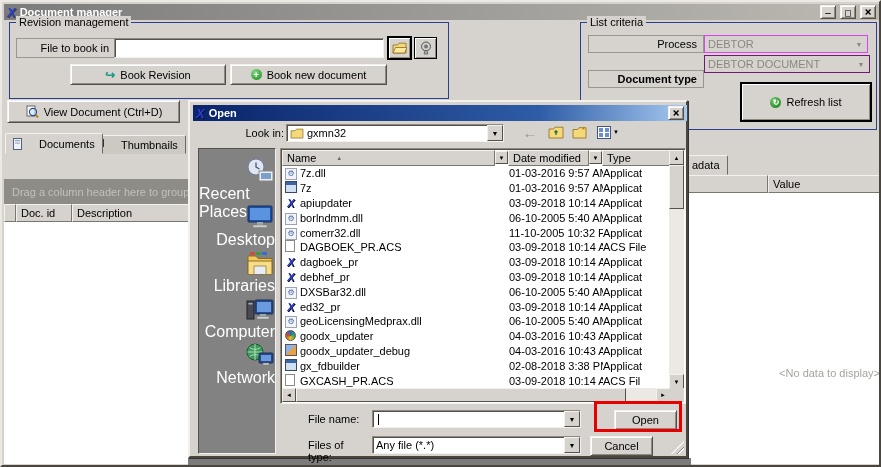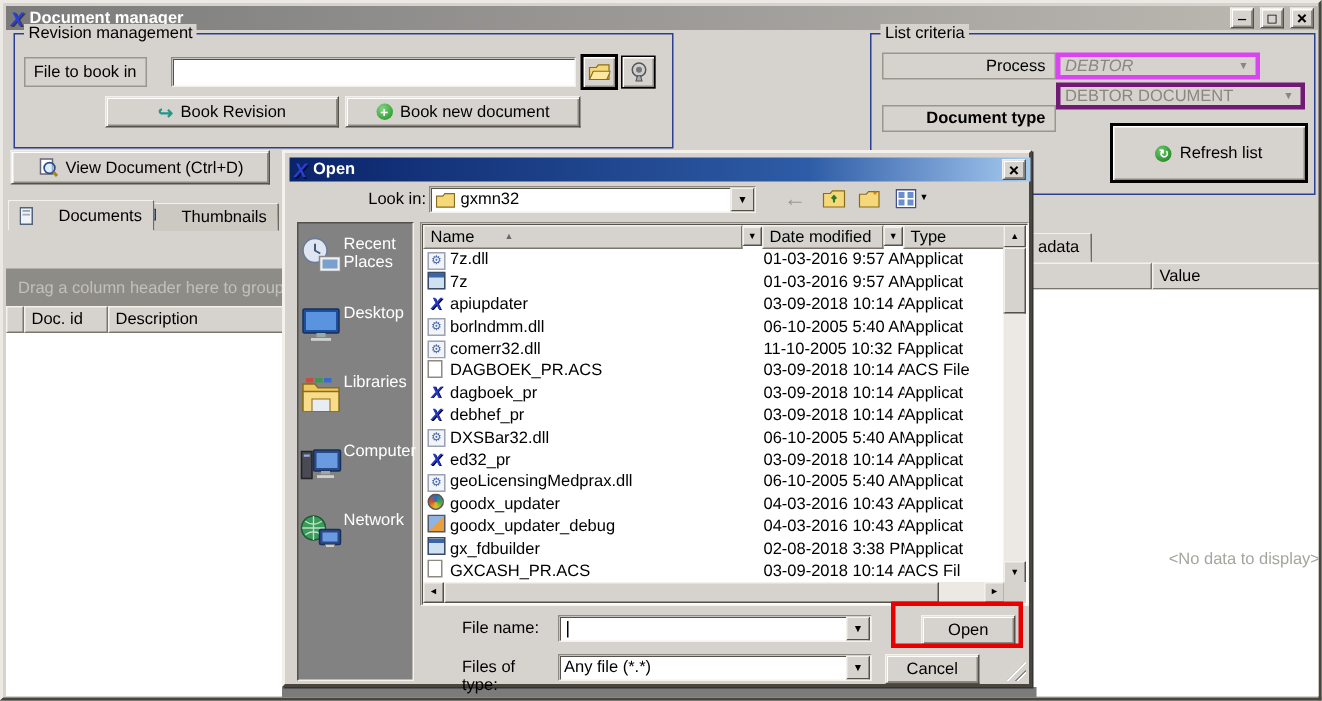--- a/index.html
+++ b/index.html
@@ -52,21 +52,21 @@
             border:2px solid; border-color:#f4f1ec #4a463e #4a463e #f4f1ec; box-shadow:1px 1px 0 #333; }
   .combo { display:flex; align-items:center; padding-left:3px; gap:3px; overflow:hidden; }
   .combo .cb-arrow { margin-left:auto; width:16px; align-self:stretch; display:flex; align-items:center; justify-content:center; font-size:7px;
                      background:#d6d3ce; border:1px solid; border-color:#f4f1ec #55514a #55514a #f4f1ec; }
   .combo-disabled { background:#d6d3ce; color:#8a8780; }
   .combo-disabled .cb-arrow { border:none; background:transparent; color:#8a8780; }
 
   .sidebar { left:8px; top:46px; width:78px; height:306px; background:#828282;
              border:1px solid; border-color:#55514a #f4f1ec #f4f1ec #55514a;
              display:flex; flex-direction:column; align-items:center; padding-top:8px; }
-  .place { width:100%; height:46px; display:flex; flex-direction:row; align-items:flex-start; justify-content:flex-start; color:#fff; font-size:11px; cursor:default; }
+  .place { width:100%; height:46px; display:flex; flex-direction:column; align-items:flex-end; justify-content:flex-start; color:#fff; font-size:16px; cursor:default; }
   .place svg { flex:0 0 auto; }
 
   .filelist { left:90px; top:46px; width:406px; height:256px; }
   .fl-rows { position:absolute; left:1px; top:17px; right:16px; bottom:15px; overflow:hidden; }
   .frow { display:grid; grid-template-columns:18px 209px 94px auto; align-items:center; height:14.8px; line-height:12px; white-space:nowrap; }
   .frow > span { overflow:hidden; }
   .fi { display:inline-flex; width:12px; height:12px; margin-left:3px; align-items:center; justify-content:center; }
   .fi-dll { background:#f2f4f8; border:1px solid #9aa2b4; font-size:8px; color:#4a6aa8; }
   .fi-dll::before { content:"⚙"; }
   .fi-app { background:#cfe0f0; border:1px solid #3a4a66; box-shadow:inset 0 3px 0 #3a66a8; }
@@ -98,21 +98,21 @@
   <div class="a titlebar tb-main">
     <span class="xlogo"></span>
     <span class="tb-title">Document manager</span>
     <span class="tb-btn raised g-min"></span>
     <span class="tb-btn raised g-max"></span>
     <span class="tb-btn raised g-cls"></span>
   </div>
 
   <div class="bluebox" style="left:7px; top:20px; width:440px; height:77px;">
     <span class="legend">Revision management</span>
-    <div class="a flat-cell" style="left:6px; top:15px; width:82px; height:20px;text-align:center;">File to book in</div>
+    <div class="a flat-cell" style="left:6px; top:15px; width:100px; height:20px;text-align:center;">File to book in</div>
     <div class="a sunken" style="left:104px; top:15px; width:270px; height:20px; padding:3px 3px 0;"></div>
     <div class="a raised btn defaultbtn" style="left:378px; top:14px; width:23px; height:22px;">
       <svg width="15" height="12" viewBox="0 0 15 12">
           <path d="M1 3 h4.5 l1.5 -1.8 H14 V11 H1 Z" fill="#f5d87a" stroke="#8a6d1a" stroke-width="0.8"></path>
           <path d="M1 11 L3.5 5.5 H15 L12.5 11 Z" fill="#ffe9a0" stroke="#8a6d1a" stroke-width="0.8"></path>
         </svg>
     </div>
     <div class="a raised btn" style="left:404px; top:14px; width:23px; height:22px; outline:1px solid #000; outline-offset:-1px;">
       <svg width="14" height="14" viewBox="0 0 14 14">
           <circle cx="7" cy="5.5" r="4.5" fill="#cfcfcf" stroke="#555"></circle>
@@ -126,26 +126,26 @@
     </div>
     <div class="a raised btn" style="left:220px; top:41px; width:157px; height:21px;">
       <span class="circ circ-plus">+</span>
       <span>Book new document</span>
     </div>
   </div>
 
   <div class="bluebox" style="left:578px; top:20px; width:297px; height:108px;">
     <span class="legend">List criteria</span>
     <div class="a flat-cell" style="left:7px; top:12px; width:116px; height:18px;">Process</div>
-    <div class="a combo combo-disabled" style="left:123px; top:12px; width:136px; height:18px; border:3px solid #d946ef;font-style:italic;">
+    <div class="a combo combo-disabled" style="left:123px; top:12px; width:164px; height:18px; border:1px solid #d946ef;">
       <span>DEBTOR</span>
       <span class="cb-arrow">▼</span>
     </div>
     <div class="a flat-cell" style="left:7px; top:47px; width:116px; height:18px;font-weight:bold;">Document type</div>
-    <div class="a combo combo-disabled" style="left:123px; top:32px; width:166px; height:18px; border:3px solid #701a75;">
+    <div class="a combo combo-disabled" style="left:123px; top:32px; width:166px; height:18px; border:1px solid #701a75;">
       <span>DEBTOR DOCUMENT</span>
       <span class="cb-arrow">▼</span>
     </div>
     <div class="a raised btn defaultbtn" style="left:160px; top:60px; width:130px; height:38px;">
       <span class="circ circ-refresh">↻</span>
       <span>Refresh list</span>
     </div>
   </div>
 
   <div class="a raised btn" style="left:5px; top:98px; width:173px; height:23px;">

